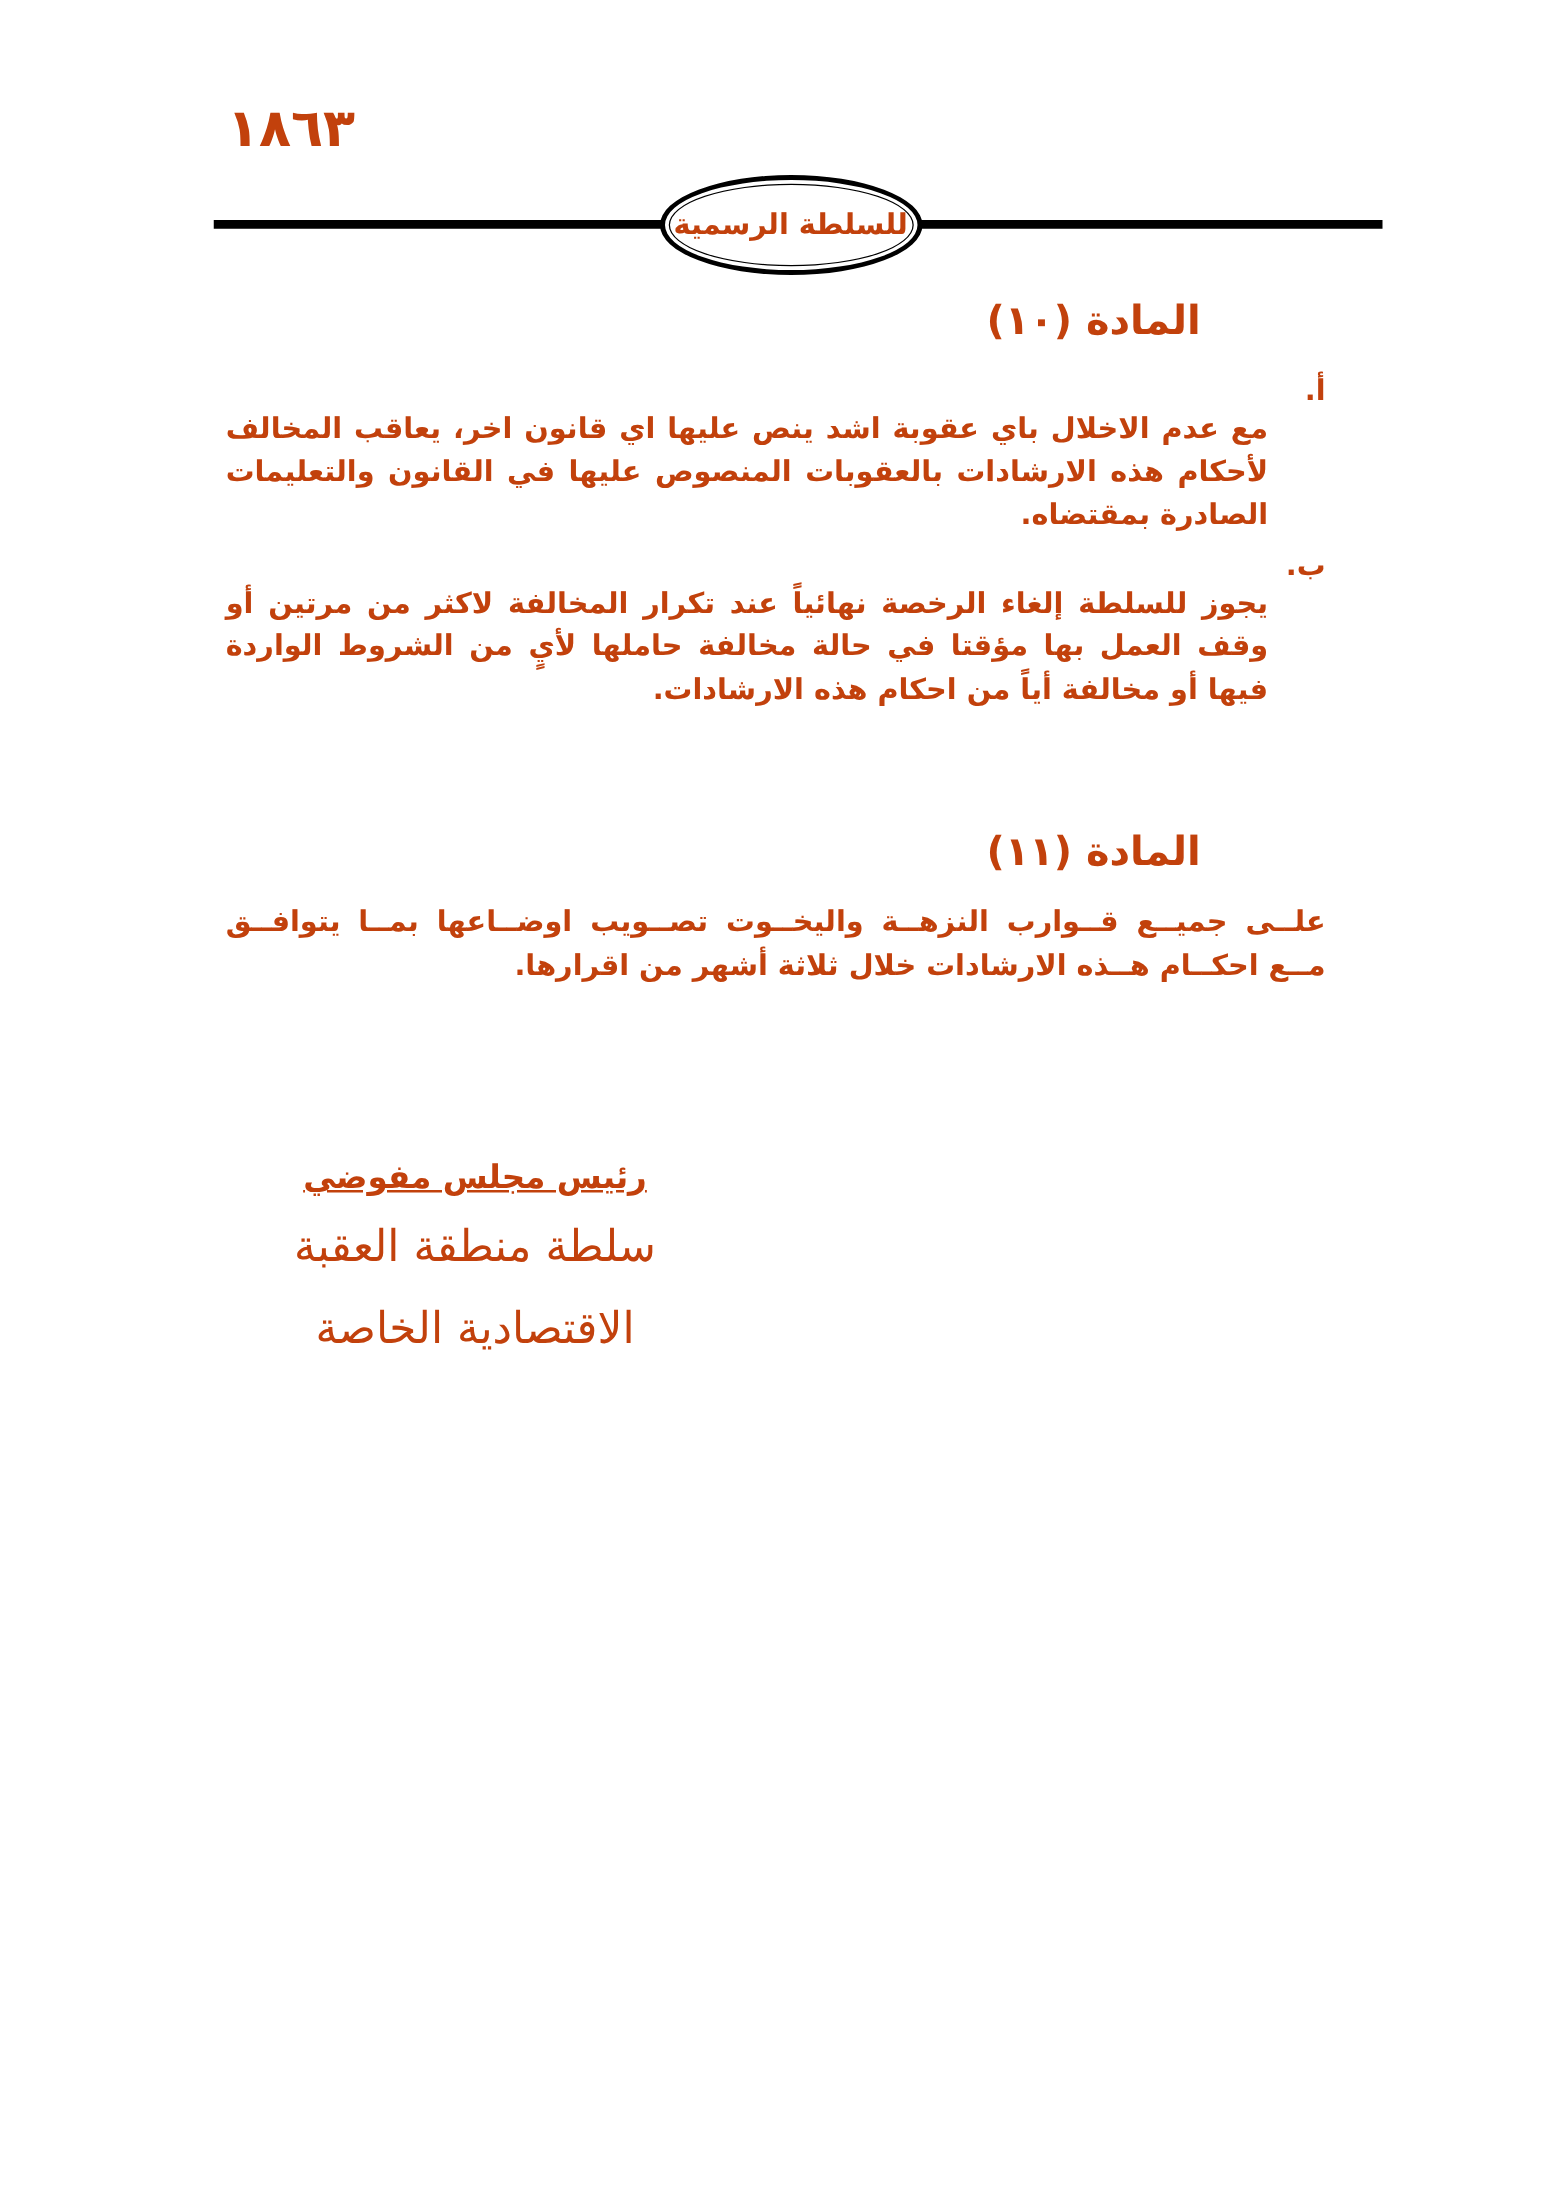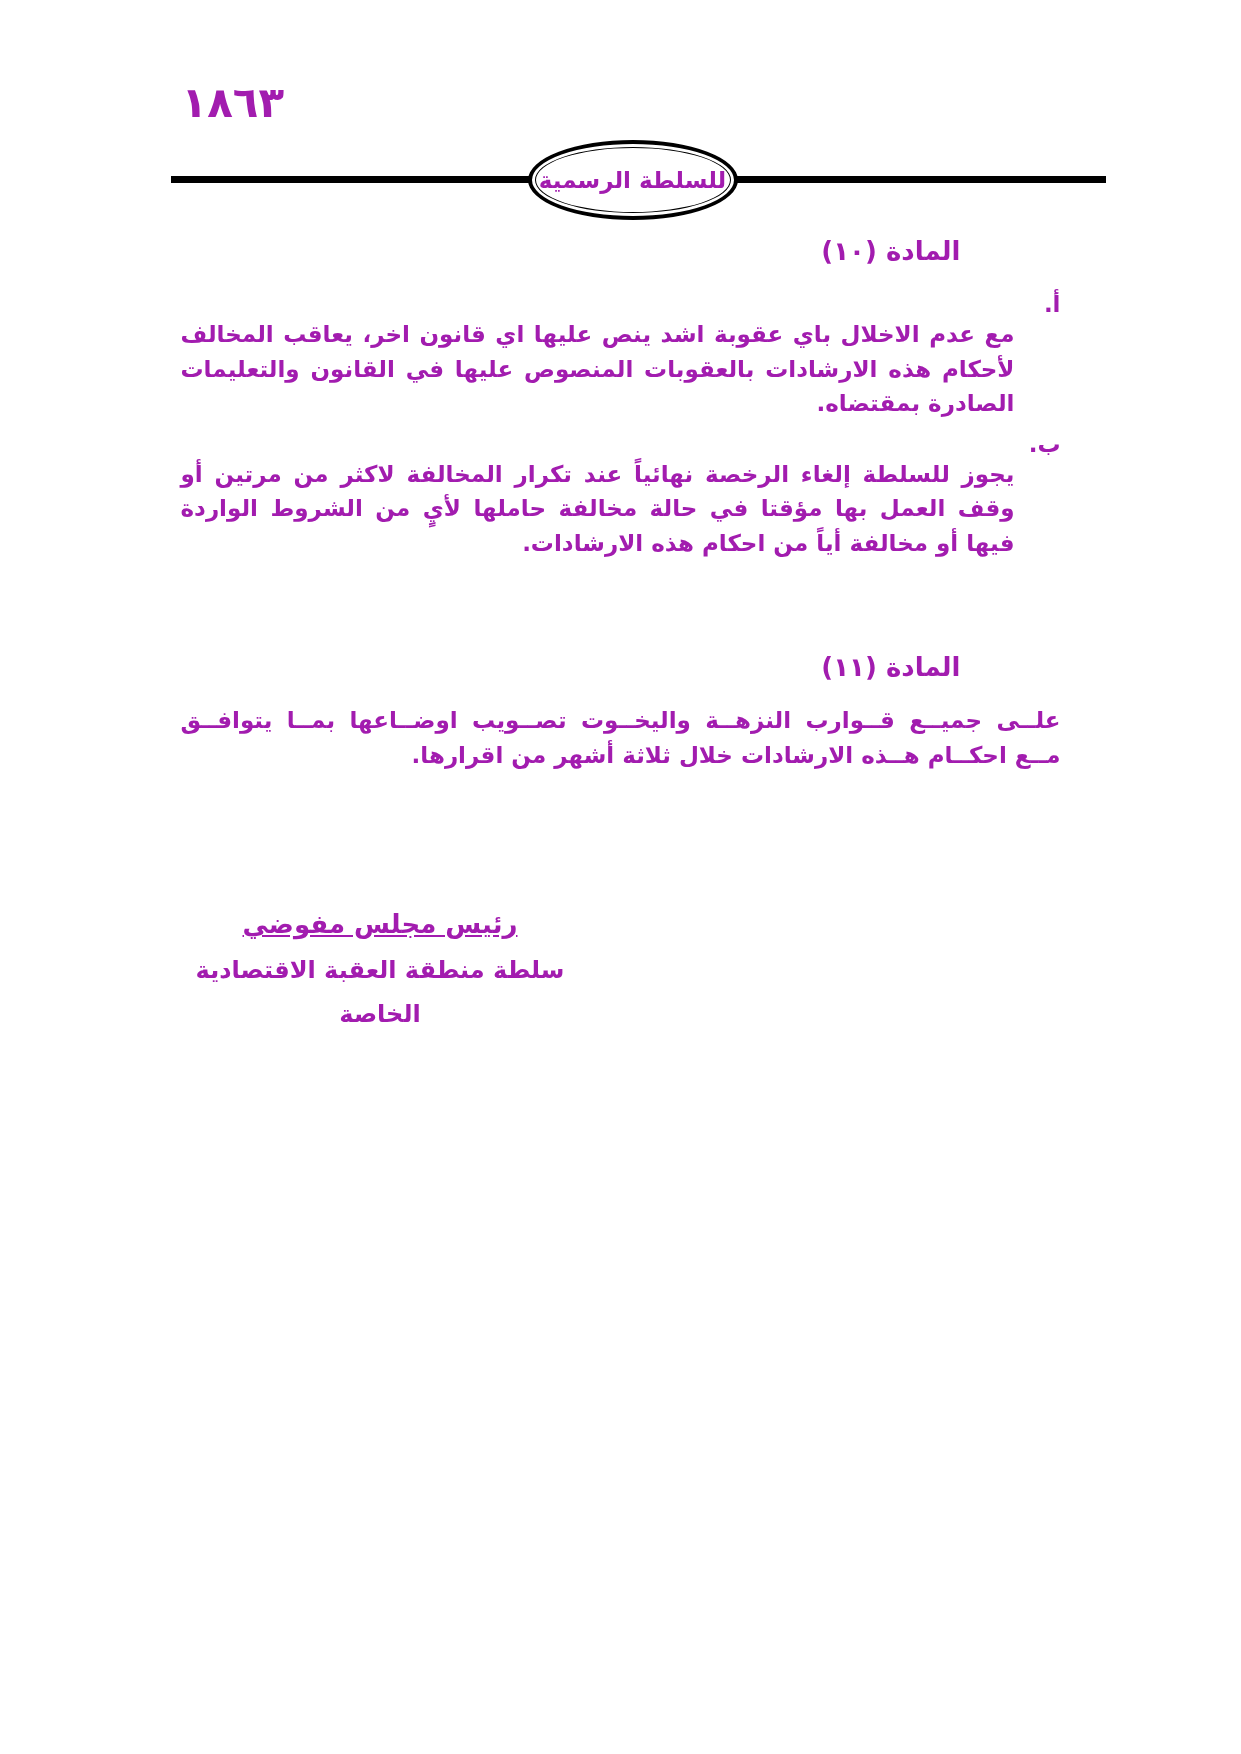--- a/index.html
+++ b/index.html
@@ -5,21 +5,21 @@
   * { margin: 0; padding: 0; box-sizing: border-box; }
   html, body { background: #ffffff; }
   body { font-family: "DejaVu Sans", sans-serif; }
 
   .page {
     position: relative;
     width: 1090px;
     height: 1754px;
     margin: 0 auto;
     background: #ffffff;
-    color: #a21caf;
+    color: #c2410c;
     overflow: hidden;
   }
 
   
   .page-number {
     position: absolute;
     top: 78px;
     left: 106px;
     direction: rtl;
     font-size: 42px;
@@ -75,21 +75,21 @@
     left: 105px;
     right: 105px;
     direction: rtl;
     text-align: right;
     font-size: 23px;
     font-weight: bold;
     line-height: 1.5;
   }
 
   .article-heading {
-    font-size: 26px;
+    font-size: 32px;
     font-weight: bold;
     margin: 0 100px 16px 0;
   }
   .article-heading.second {
     margin-top: 88px;
   }
 
   .clause {
     display: flex;
     margin-bottom: 6px;
@@ -109,21 +109,21 @@
 
   
   .signature {
     width: 395px;
     margin: 128px auto 0 2px; 
     text-align: center;
     line-height: 1.85;
   }
   .sig-name  { font-size: 26px; font-weight: bold; }
   .sig-title { font-size: 26px; font-weight: bold; text-decoration: underline; }
-  .sig-org   { font-size: 24px; font-weight: bold; }
+  .sig-org   { font-size: 35px; font-weight: normal; }
 </style>
 </head>
 <body>
 
 <div class="page">
 
   <div class="page-number">١٨٦٣</div>
 
   <div class="header-rule"></div>
 

